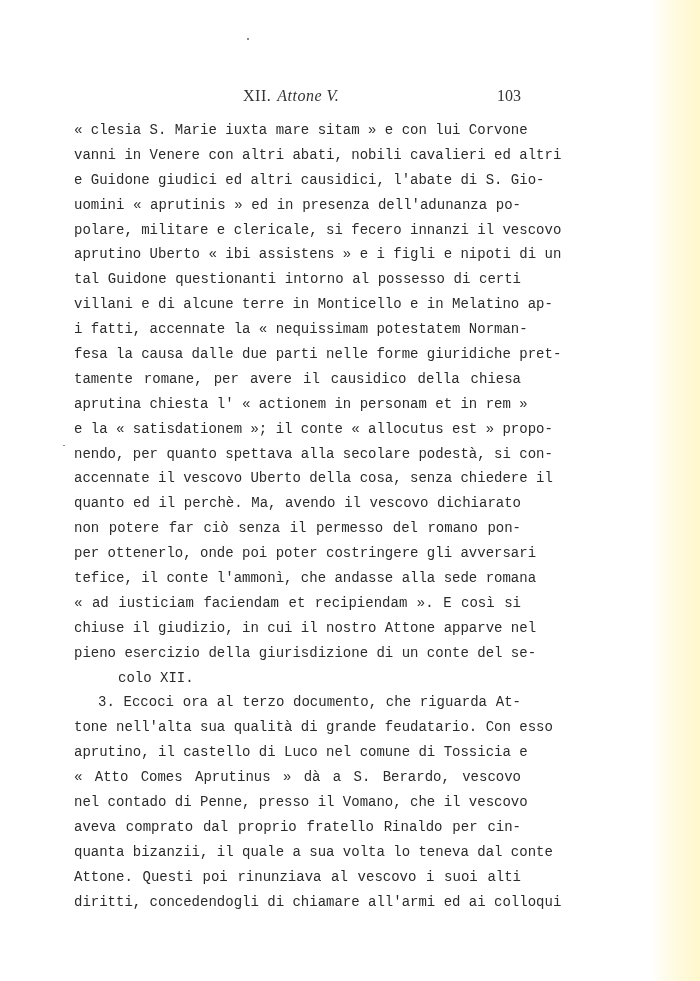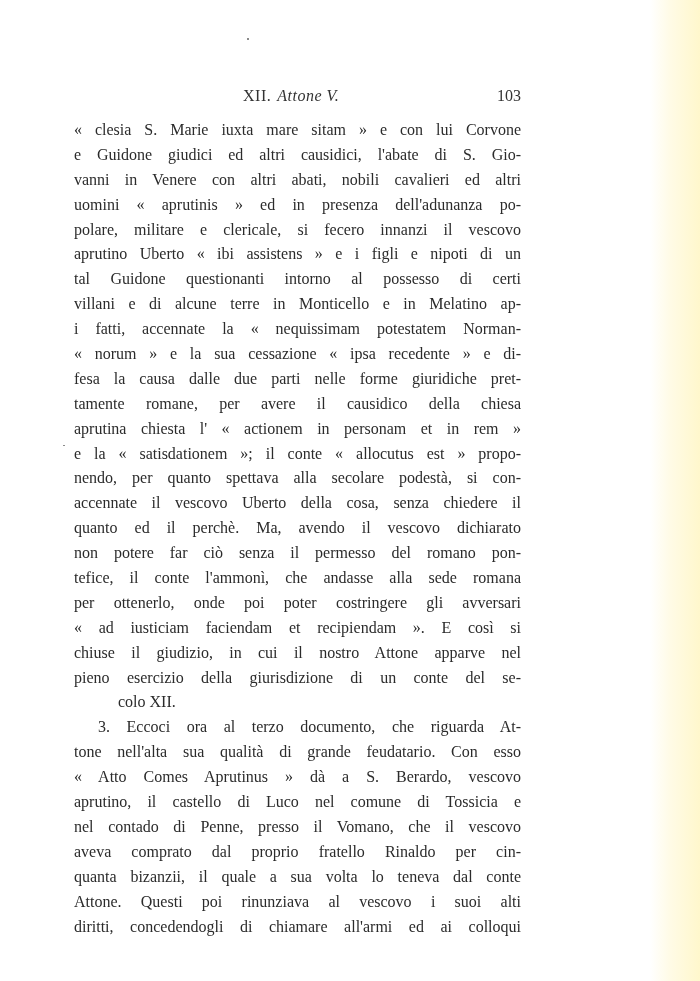--- a/index.html
+++ b/index.html
@@ -52,22 +52,22 @@
       position: absolute;
       right: 0;
       top: 0;
     }
 
     .body-text {
       position: absolute;
       left: 74px;
       top: 118px;
       width: 447px;
-      font-family: Liberation Serif, serif;
-      font-size: 16px;
+      font-family: Liberation Mono, monospace;
+      font-size: 14px;
       line-height: 24.9px;
       color: #2b2b2b;
     }
     .line {
       display: block;
       white-space: nowrap;
       text-align: justify;
       text-align-last: justify;
       height: 24.9px;
     }
@@ -88,46 +88,45 @@
 
   <div class="running-head">
     <span class="chapter">
       <span class="num">XII.</span><span class="title">Attone V.</span>
     </span>
     <span class="page-number">103</span>
   </div>
 
   <div class="body-text">
     <span class="line">« clesia S. Marie iuxta mare sitam » e con lui Corvone</span>
+    <span class="line">vanni in Venere con altri abati, nobili cavalieri ed altri</span>
     <span class="line">e Guidone giudici ed altri causidici, l'abate di S. Gio-</span>
-    <span class="line">vanni in Venere con altri abati, nobili cavalieri ed altri</span>
     <span class="line">uomini « aprutinis » ed in presenza dell'adunanza po-</span>
     <span class="line">polare, militare e clericale, si fecero innanzi il vescovo</span>
     <span class="line">aprutino Uberto « ibi assistens » e i figli e nipoti di un</span>
     <span class="line">tal Guidone questionanti intorno al possesso di certi</span>
     <span class="line">villani e di alcune terre in Monticello e in Melatino ap-</span>
     <span class="line">i fatti, accennate la « nequissimam potestatem Norman-</span>
-    <span class="line">« norum » e la sua cessazione « ipsa recedente » e di-</span>
     <span class="line">fesa la causa dalle due parti nelle forme giuridiche pret-</span>
     <span class="line">tamente romane, per avere il causidico della chiesa</span>
     <span class="line">aprutina chiesta l' « actionem in personam et in rem »</span>
     <span class="line">e la « satisdationem »; il conte « allocutus est » propo-</span>
     <span class="line">nendo, per quanto spettava alla secolare podestà, si con-</span>
     <span class="line">accennate il vescovo Uberto della cosa, senza chiedere il</span>
     <span class="line">quanto ed il perchè. Ma, avendo il vescovo dichiarato</span>
     <span class="line">non potere far ciò senza il permesso del romano pon-</span>
+    <span class="line">per ottenerlo, onde poi poter costringere gli avversari</span>
     <span class="line">tefice, il conte l'ammonì, che andasse alla sede romana</span>
-    <span class="line">per ottenerlo, onde poi poter costringere gli avversari</span>
     <span class="line">« ad iusticiam faciendam et recipiendam ». E così si</span>
     <span class="line">chiuse il giudizio, in cui il nostro Attone apparve nel</span>
     <span class="line">pieno esercizio della giurisdizione di un conte del se-</span>
     <span class="line last">colo XII.</span>
     <span class="line indent">3. Eccoci ora al terzo documento, che riguarda At-</span>
     <span class="line">tone nell'alta sua qualità di grande feudatario. Con esso</span>
+    <span class="line">aprutino, il castello di Luco nel comune di Tossicia e</span>
     <span class="line">« Atto Comes Aprutinus » dà a S. Berardo, vescovo</span>
-    <span class="line">aprutino, il castello di Luco nel comune di Tossicia e</span>
     <span class="line">nel contado di Penne, presso il Vomano, che il vescovo</span>
     <span class="line">aveva comprato dal proprio fratello Rinaldo per cin-</span>
     <span class="line">quanta bizanzii, il quale a sua volta lo teneva dal conte</span>
     <span class="line">Attone. Questi poi rinunziava al vescovo i suoi alti</span>
     <span class="line">diritti, concedendogli di chiamare all'armi ed ai colloqui</span>
   </div>
 </div>
 
 </body></html>

